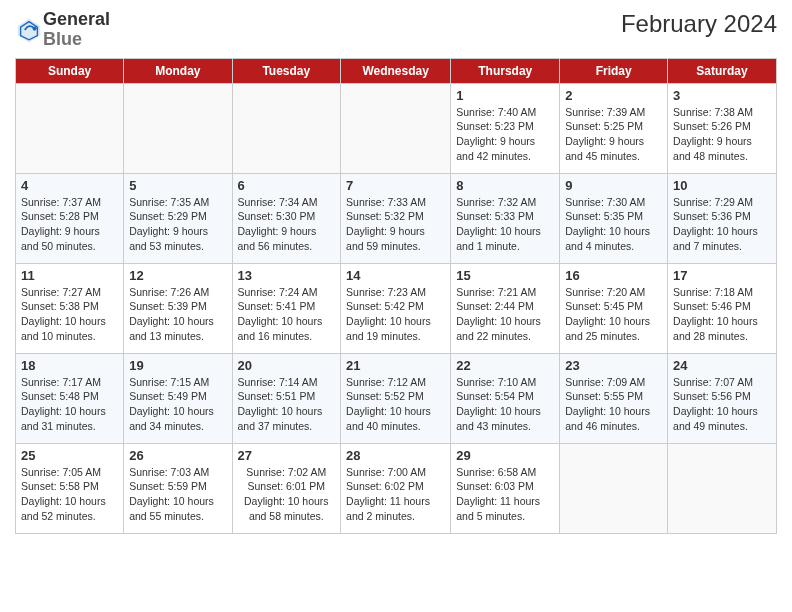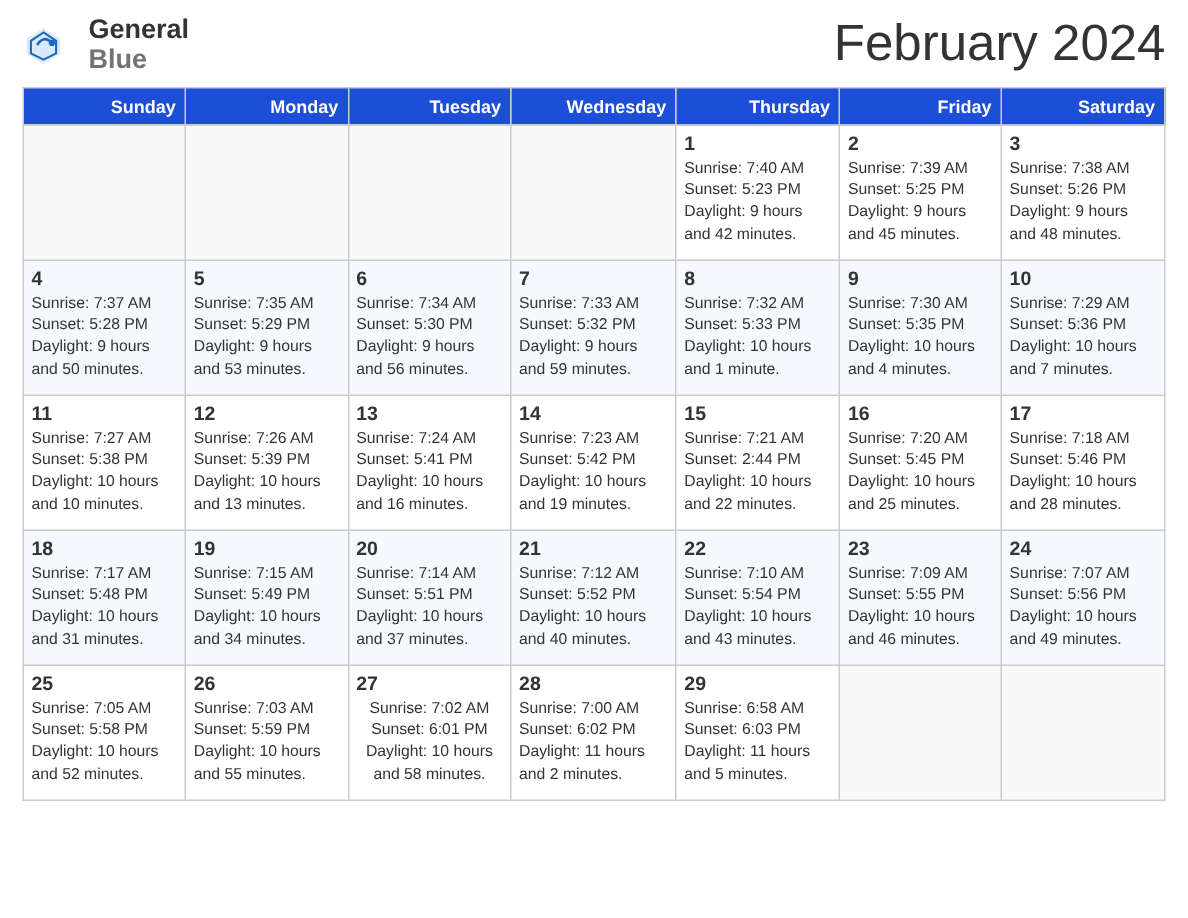--- a/index.html
+++ b/index.html
@@ -12,54 +12,54 @@
     }
     .header-area {
       display: flex;
       justify-content: space-between;
       align-items: flex-start;
       margin-bottom: 8px;
     }
     .logo {
       display: flex;
       align-items: center;
-      gap: 16px;
+      gap: 0;
     }
     .logo-text {
       font-size: 18px;
       font-weight: bold;
       line-height: 1.1;
     }
     .logo-general { color: #333; }
     .logo-blue { color: #737373; }
     .logo-icon {
       width: 28px;
       height: 28px;
     }
     .title-area {
       text-align: right;
     }
     .month-title {
-      font-size: 34px;
+      font-size: 24px;
       font-weight: normal;
       color: #333;
     }
     .subtitle {
       font-size: 14px;
       color: #555;
     }
     .calendar {
       width: 100%;
       border-collapse: collapse;
       font-size: 11px;
     }
     .calendar th {
-      background-color: #1d4ed8;
+      background-color: #b91c1c;
       color: #fff;
-      text-align: right;
+      text-align: center;
       padding: 5px 6px;
       border: 1px solid #ccc;
       font-size: 12px;
     }
     .calendar td {
       border: 1px solid #ccc;
       vertical-align: top;
       padding: 4px 5px;
       width: 113px;
       min-height: 80px;

